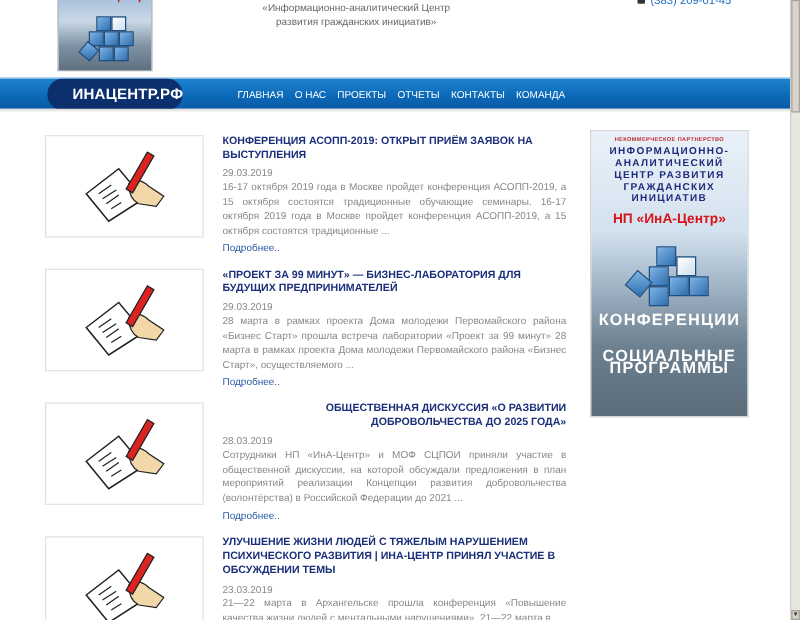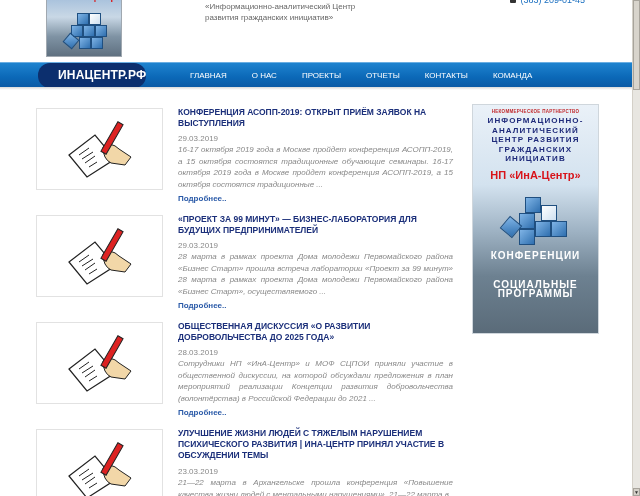--- a/index.html
+++ b/index.html
@@ -9,57 +9,57 @@
   .page { position: absolute; left: 0; top: 0; width: 632px; height: 496px; overflow: hidden; background: #fff; }
 
   
   .header { position: absolute; left: 0; top: 0; width: 632px; height: 62px; }
   .logo-img { position: absolute; left: 46px; top: -10px; width: 76px; height: 67px;
     background: linear-gradient(#9ab8d8 0%, #c9d8e6 40%, #7f93a4 70%, #5f7080 100%);
     border: 1px solid #a0a8b0; overflow: hidden; }
   .logo-img .logo-caption { position: absolute; left: 0; right: 0; top: 1px; text-align: center;
     font-size: 9px; font-weight: bold; color: #d11; white-space: nowrap; }
   .cube { position: absolute; background: linear-gradient(135deg, #7fb4e6, #2f6faf); border: 1px solid #1f4f80; }
-  .tagline { position: absolute; left: 205px; top: 1px; width: 160px; text-align: left;
+  .tagline { position: absolute; left: 205px; top: 1px; width: 160px; text-align: center;
     font-size: 8px; line-height: 11px; color: #666; }
   .contact { position: absolute; left: 405px; top: -6px; width: 180px; text-align: right; font-size: 8px; color: #666; }
   .contact .phone { color: #1a6fc0; font-size: 9px; line-height: 12px; }
   .contact .phone-icon { display: inline-block; width: 6px; height: 6px; background: #333; border-radius: 3px 3px 1px 1px; margin-right: 4px; }
   .contact .addr { line-height: 12px; margin-top: 2px; }
 
   
   .nav { position: absolute; left: 0; top: 62px; width: 632px; height: 25px;
     background: linear-gradient(#1e83cf 0%, #0b68b7 60%, #0a5aa5 100%);
     border-top: 1px solid #6aaee2; }
   .brand { position: absolute; left: 38px; top: 0; width: 108px; height: 25px; background: #0c2f6e;
     color: #fff; font-weight: bold; font-size: 12px; line-height: 25px; padding-left: 20px; letter-spacing: 0.2px; border-radius: 12px; }
-  .nav-items { position: absolute; left: 190px; top: 0; height: 18px; display: flex; gap: 17px; }
+  .nav-items { position: absolute; left: 190px; top: 0; height: 18px; display: flex; gap: 1px; }
   .nav-item { color: #fff; font-size: 8px; line-height: 25px; margin-right: 8px; white-space: nowrap; cursor: pointer; }
   .nav-shadow { position: absolute; left: 0; top: 87px; width: 632px; height: 3px; background: linear-gradient(#d8d8d8, #fff); }
 
   
   .news { position: absolute; left: 0; top: 104px; width: 632px; }
   .news-item { position: absolute; left: 0; width: 460px; }
   .thumb { position: absolute; left: 36px; width: 127px; height: 82px; border: 1px solid #e2e2e2; background: #fff; cursor: pointer; }
   .thumb svg { position: absolute; left: 28px; top: 12px; }
   .item-title { position: absolute; left: 178px; width: 275px; font-size: 8.5px; font-weight: bold;
     color: #1b2f7a; line-height: 11px; text-transform: uppercase; cursor: pointer; }
   .item-date { position: absolute; left: 178px; width: 275px; text-align: left; font-size: 8px; color: #888; }
-  .item-text { position: absolute; left: 178px; width: 275px; font-size: 8px; line-height: 11.5px; color: #888; text-align: justify; font-style: italic; }
-  .item-more { position: absolute; left: 178px; font-size: 8px; color: #2a5aa8; cursor: pointer; font-weight: bold; }
+  .item-text { position: absolute; left: 178px; width: 275px; font-size: 8px; line-height: 11.5px; color: #888; text-align: justify; }
+  .item-more { position: absolute; left: 178px; font-size: 8px; color: #2a5aa8; cursor: pointer; }
 
   
   .banner { position: absolute; left: 472px; top: 104px; width: 127px; height: 230px; overflow: hidden;
     background: linear-gradient(#eaf1f8 0%, #d3e2ef 35%, #9fb3c4 55%, #6d8191 75%, #5a6b79 100%);
     border: 1px solid #cfd6dc; }
   .b-np { position: absolute; top: 4px; left: 0; right: 0; text-align: center; font-size: 4.5px; color: #c0282b; font-weight: bold; letter-spacing: 0.3px; }
   .b-title { position: absolute; top: 11px; left: 0; right: 0; text-align: center; font-size: 8px; font-weight: bold;
     color: #1e2a7a; line-height: 9.5px; letter-spacing: 1.1px; }
   .b-org { position: absolute; top: 64px; left: 0; right: 0; text-align: center; font-size: 11px; font-weight: bold; color: #d8141b; }
-  .b-services { position: absolute; top: 145px; left: 0; right: 0; text-align: center; font-size: 10px; font-weight: bold;
+  .b-services { position: absolute; top: 145px; left: 0; right: 0; text-align: center; font-size: 13px; font-weight: bold;
     color: #fff; line-height: 11.5px; letter-spacing: 1px; }
 
   
   .scrollbar { position: absolute; left: 632px; top: 0; width: 8px; height: 496px; background: #e8e6e1; border-left: 1px solid #d4d0c8; }
   .scroll-thumb { position: absolute; left: 0; top: 0; width: 7px; height: 90px; background: #d8d4cc; border: 1px solid #a8a49c; }
   .scroll-down { position: absolute; left: 0; bottom: 0; width: 7px; height: 8px; background: #d4d0c8; border: 1px solid #a8a49c;
     font-size: 5px; line-height: 6px; text-align: center; color: #333; }
 </style>
 </head>
 <body>
@@ -135,21 +135,21 @@
 
     <div class="news-item" style="top:214px;">
       <div class="thumb" style="top:4px;">
         <svg width="72" height="58" viewBox="0 0 72 58">
           <polygon points="4,34 30,14 50,38 22,56" fill="#fff" stroke="#222" stroke-width="1.2"></polygon>
           <path d="M14,34 l10,-7 M17,38 l11,-7 M20,42 l10,-7 M24,46 l8,-5" stroke="#222" stroke-width="1"></path>
           <path d="M38,26 q8,-6 16,2 l12,8 l-6,8 l-14,-2 q-8,-4 -8,-16z" fill="#f2d7a8" stroke="#222" stroke-width="1"></path>
           <rect x="44" y="0" width="6" height="34" fill="#d22" stroke="#222" stroke-width="1" transform="rotate(30 47 17)"></rect>
         </svg>
       </div>
-      <div class="item-title" style="top:3px;">Общественная дискуссия «О развитии добровольчества до 2025 года»</div>
+      <div class="item-title" style="top:3px;text-align:right;">Общественная дискуссия «О развитии добровольчества до 2025 года»</div>
       <div class="item-date" style="top:30px;">28.03.2019</div>
       <div class="item-text" style="top:40px;">Сотрудники НП «ИнА-Центр» и МОФ СЦПОИ приняли участие в общественной дискуссии, на которой обсуждали предложения в план мероприятий реализации Концепции развития добровольчества (волонтёрства) в Российской Федерации до 2021 ...</div>
       <div class="item-more" style="top:90px;">Подробнее..</div>
     </div>
 
     <div class="news-item" style="top:321px;">
       <div class="thumb" style="top:4px;">
         <svg width="72" height="58" viewBox="0 0 72 58">
           <polygon points="4,34 30,14 50,38 22,56" fill="#fff" stroke="#222" stroke-width="1.2"></polygon>
           <path d="M14,34 l10,-7 M17,38 l11,-7 M20,42 l10,-7 M24,46 l8,-5" stroke="#222" stroke-width="1"></path>

